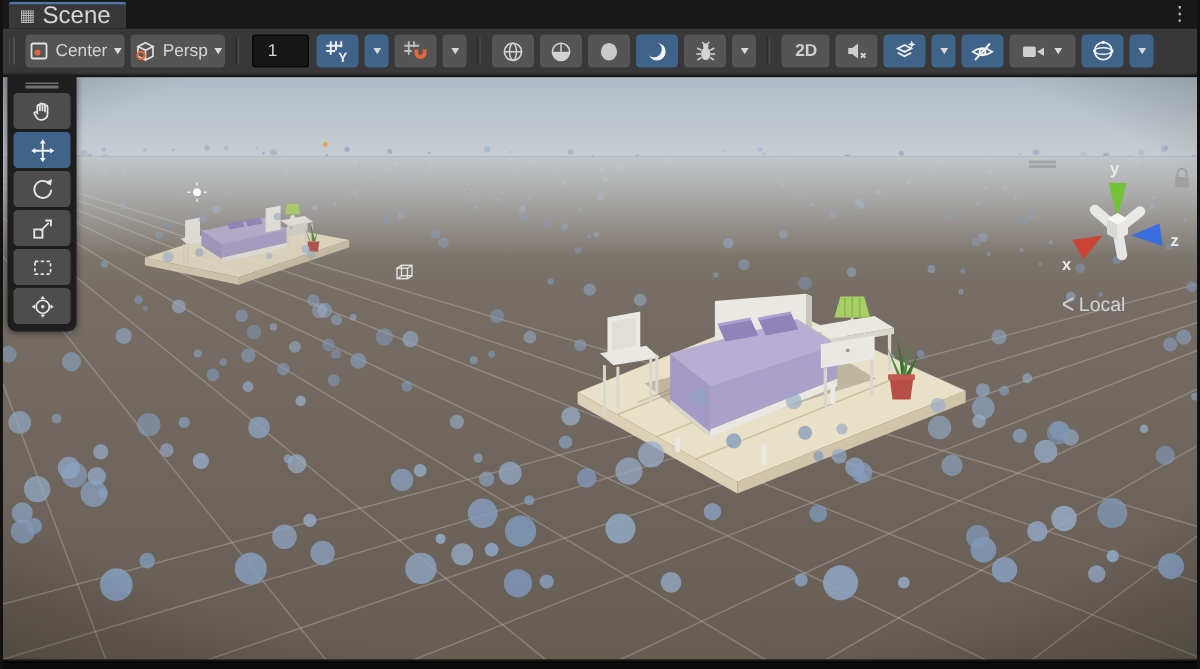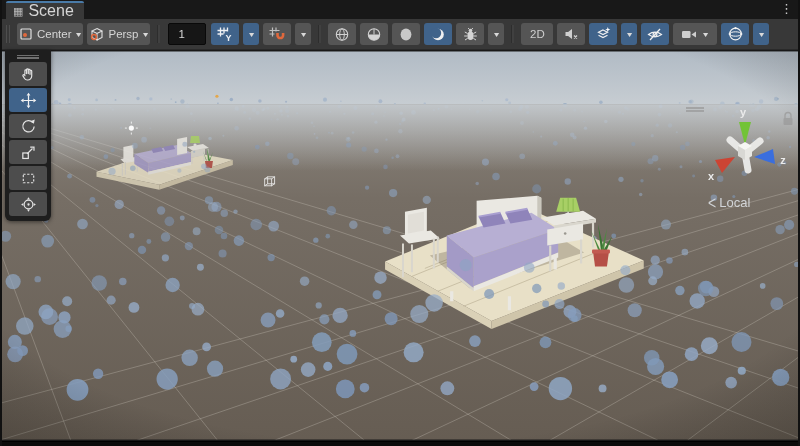--- a/index.html
+++ b/index.html
@@ -143,21 +143,21 @@
         <path d="M5.6 6.5 2.8 5 M5.4 9 H2.2 M5.7 11.3 3 13 M11.4 6.5 14.2 5 M11.6 9 H14.8 M11.3 11.3 14 13 M7.3 2.4 6.2 1 M9.7 2.4 10.8 1" stroke="#d4d4d4" stroke-width="1" fill="none"></path>
       </svg>
     </div>
     <div class="tbtn arr">
       <span class="caret">▼</span>
     </div>
 
     <div class="sep"></div>
 
     <div class="tbtn sq" style="width:32px">
-      <span style="font-weight:normal;color:#cfcfcf;">2D</span>
+      <span style="font-weight:bold;color:#cfcfcf;">2D</span>
     </div>
 
     <div class="tbtn sq">
       <svg width="17" height="14" viewBox="0 0 17 14">
         <path d="M2.5 5 h2.6 L9 2 v10 L5.1 9 H2.5z" fill="#cfcfcf"></path>
         <path d="M11 8.5 14 11.5 M14 8.5 11 11.5" stroke="#cfcfcf" stroke-width="1.3"></path>
       </svg>
     </div>
 
     <div class="tbtn sq blue">

